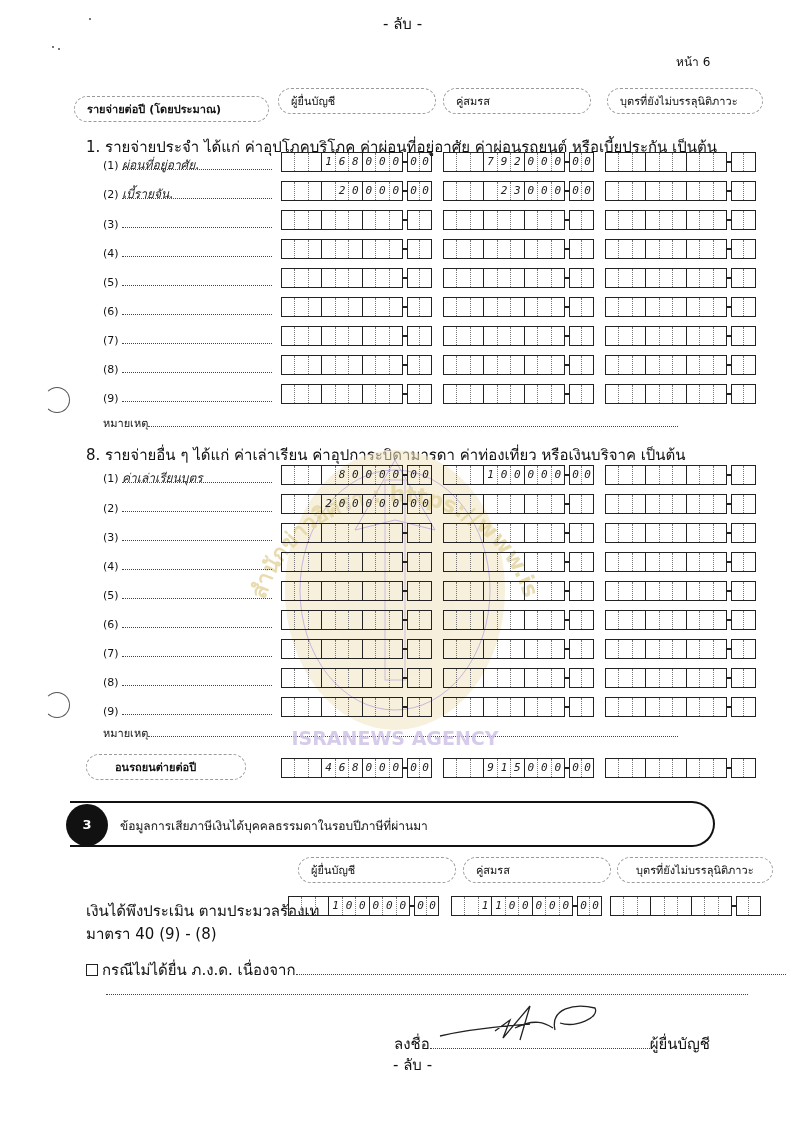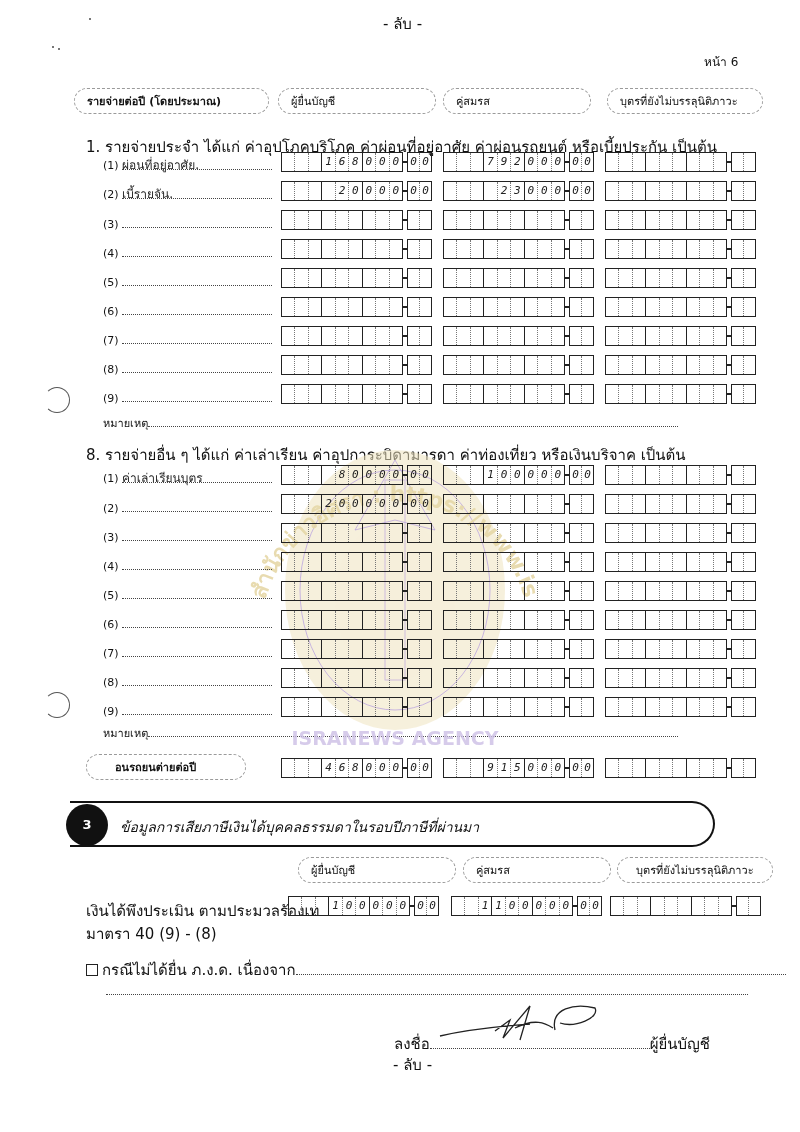--- a/index.html
+++ b/index.html
@@ -16,40 +16,40 @@
               display:flex; }
   .seg { flex:1; display:flex; border-right:1.3px solid #222; }
   .seg:last-child { border-right:none; }
   .cell { flex:1; border-right:1px dotted #777; font-family:"DejaVu Sans Mono", monospace; font-size:11px;
           text-align:center; line-height:18px; color:#222; font-style:italic; }
   .cell:last-child { border-right:none; }
   .dash { width:4px; height:1.3px; background:#222; }
   .cents-box { width:25px; height:20px; border:1.3px solid #222; box-sizing:border-box; display:flex; }
   .row-label { position:absolute; font-size:11px; color:#111; white-space:nowrap; }
   .dots { display:inline-block; border-bottom:1px dotted #444; height:10px; vertical-align:baseline; }
-  .hand { font-family:"DejaVu Serif", serif; font-size:12px; color:#222; }
+  .hand { font-family:"DejaVu Serif", serif; font-style:italic; font-size:12px; color:#222; }
   .section3 { position:absolute; left:70px; top:801px; width:645px; height:46px;
               border:2px solid #111; border-left:none; border-radius:0 24px 24px 0; box-sizing:border-box; }
   .badge { position:absolute; left:66px; top:804px; width:42px; height:42px; border-radius:50%;
            background:#111; color:#fff; font-weight:bold; text-align:center; line-height:42px; font-size:13px; }
   .hole { position:absolute; width:24px; height:24px; border:1px solid #555; border-left-color:transparent;
           border-radius:50%; }
   .watermark { position:absolute; pointer-events:none; }
 </style>
 </head>
 <body>
 
 <div class="abs" style="left:89px;top:18px;width:2px;height:2px;background:#777;"></div>
 <div class="abs" style="left:52px;top:46px;width:2px;height:2px;background:#777;"></div>
 <div class="abs" style="left:58px;top:48px;width:2px;height:2px;background:#777;"></div>
 
 <div class="abs small" style="left:383px;top:12px;">- ลับ -</div>
-<div class="abs t12" style="left:704px;top:52px;">หน้า 6</div>
+<div class="abs t12" style="left:676px;top:52px;">หน้า 6</div>
 
-<div class="pill bold" style="left:74px;top:88px;width:195px;">รายจ่ายต่อปี (โดยประมาณ)</div>
+<div class="pill bold" style="left:74px;top:96px;width:195px;">รายจ่ายต่อปี (โดยประมาณ)</div>
 <div class="pill" style="left:278px;top:88px;width:158px;">ผู้ยื่นบัญชี</div>
 <div class="pill" style="left:443px;top:88px;width:148px;">คู่สมรส</div>
 <div class="pill" style="left:607px;top:88px;width:156px;">บุตรที่ยังไม่บรรลุนิติภาวะ</div>
 
 <div class="hole" style="left:44px;top:387px;"></div>
 <div class="hole" style="left:44px;top:692px;"></div>
 
 <div class="abs small" style="left:86px;top:135px;">1. รายจ่ายประจำ ได้แก่ ค่าอุปโภคบริโภค ค่าผ่อนที่อยู่อาศัย ค่าผ่อนรถยนต์ หรือเบี้ยประกัน เป็นต้น</div>
 <div id="s1rows"></div>
 <div class="row-label" style="left:103px;top:414px;">
@@ -60,21 +60,21 @@
 <div id="s2rows"></div>
 <div class="row-label" style="left:103px;top:724px;">
   <span>หมายเหตุ</span><span class="dots" style="width:530px;"></span>
 </div>
 
 <div class="pill bold" style="left:86px;top:754px;width:160px;padding-left:28px;">อนรถยนต่ายต่อปี</div>
 <div id="totalrow"></div>
 
 <div class="section3"></div>
 <div class="badge">3</div>
-<div class="abs" style="left:120px;top:816px;font-size:14px;font-style:italic;">ข้อมูลการเสียภาษีเงินได้บุคคลธรรมดาในรอบปีภาษีที่ผ่านมา</div>
+<div class="abs" style="left:120px;top:816px;font-size:12px;">ข้อมูลการเสียภาษีเงินได้บุคคลธรรมดาในรอบปีภาษีที่ผ่านมา</div>
 
 <div class="pill" style="left:298px;top:857px;width:158px;">ผู้ยื่นบัญชี</div>
 <div class="pill" style="left:463px;top:857px;width:148px;">คู่สมรส</div>
 <div class="pill" style="left:617px;top:857px;width:156px;padding-left:18px;">บุตรที่ยังไม่บรรลุนิติภาวะ</div>
 
 <div class="abs small" style="left:86px;top:899px;">เงินได้พึงประเมิน ตามประมวลรัองเท</div>
 <div class="abs small" style="left:86px;top:922px;">มาตรา 40 (9) - (8)</div>
 <div id="incomerow"></div>
 
 <div class="abs small" style="left:86px;top:958px;white-space:nowrap;">

